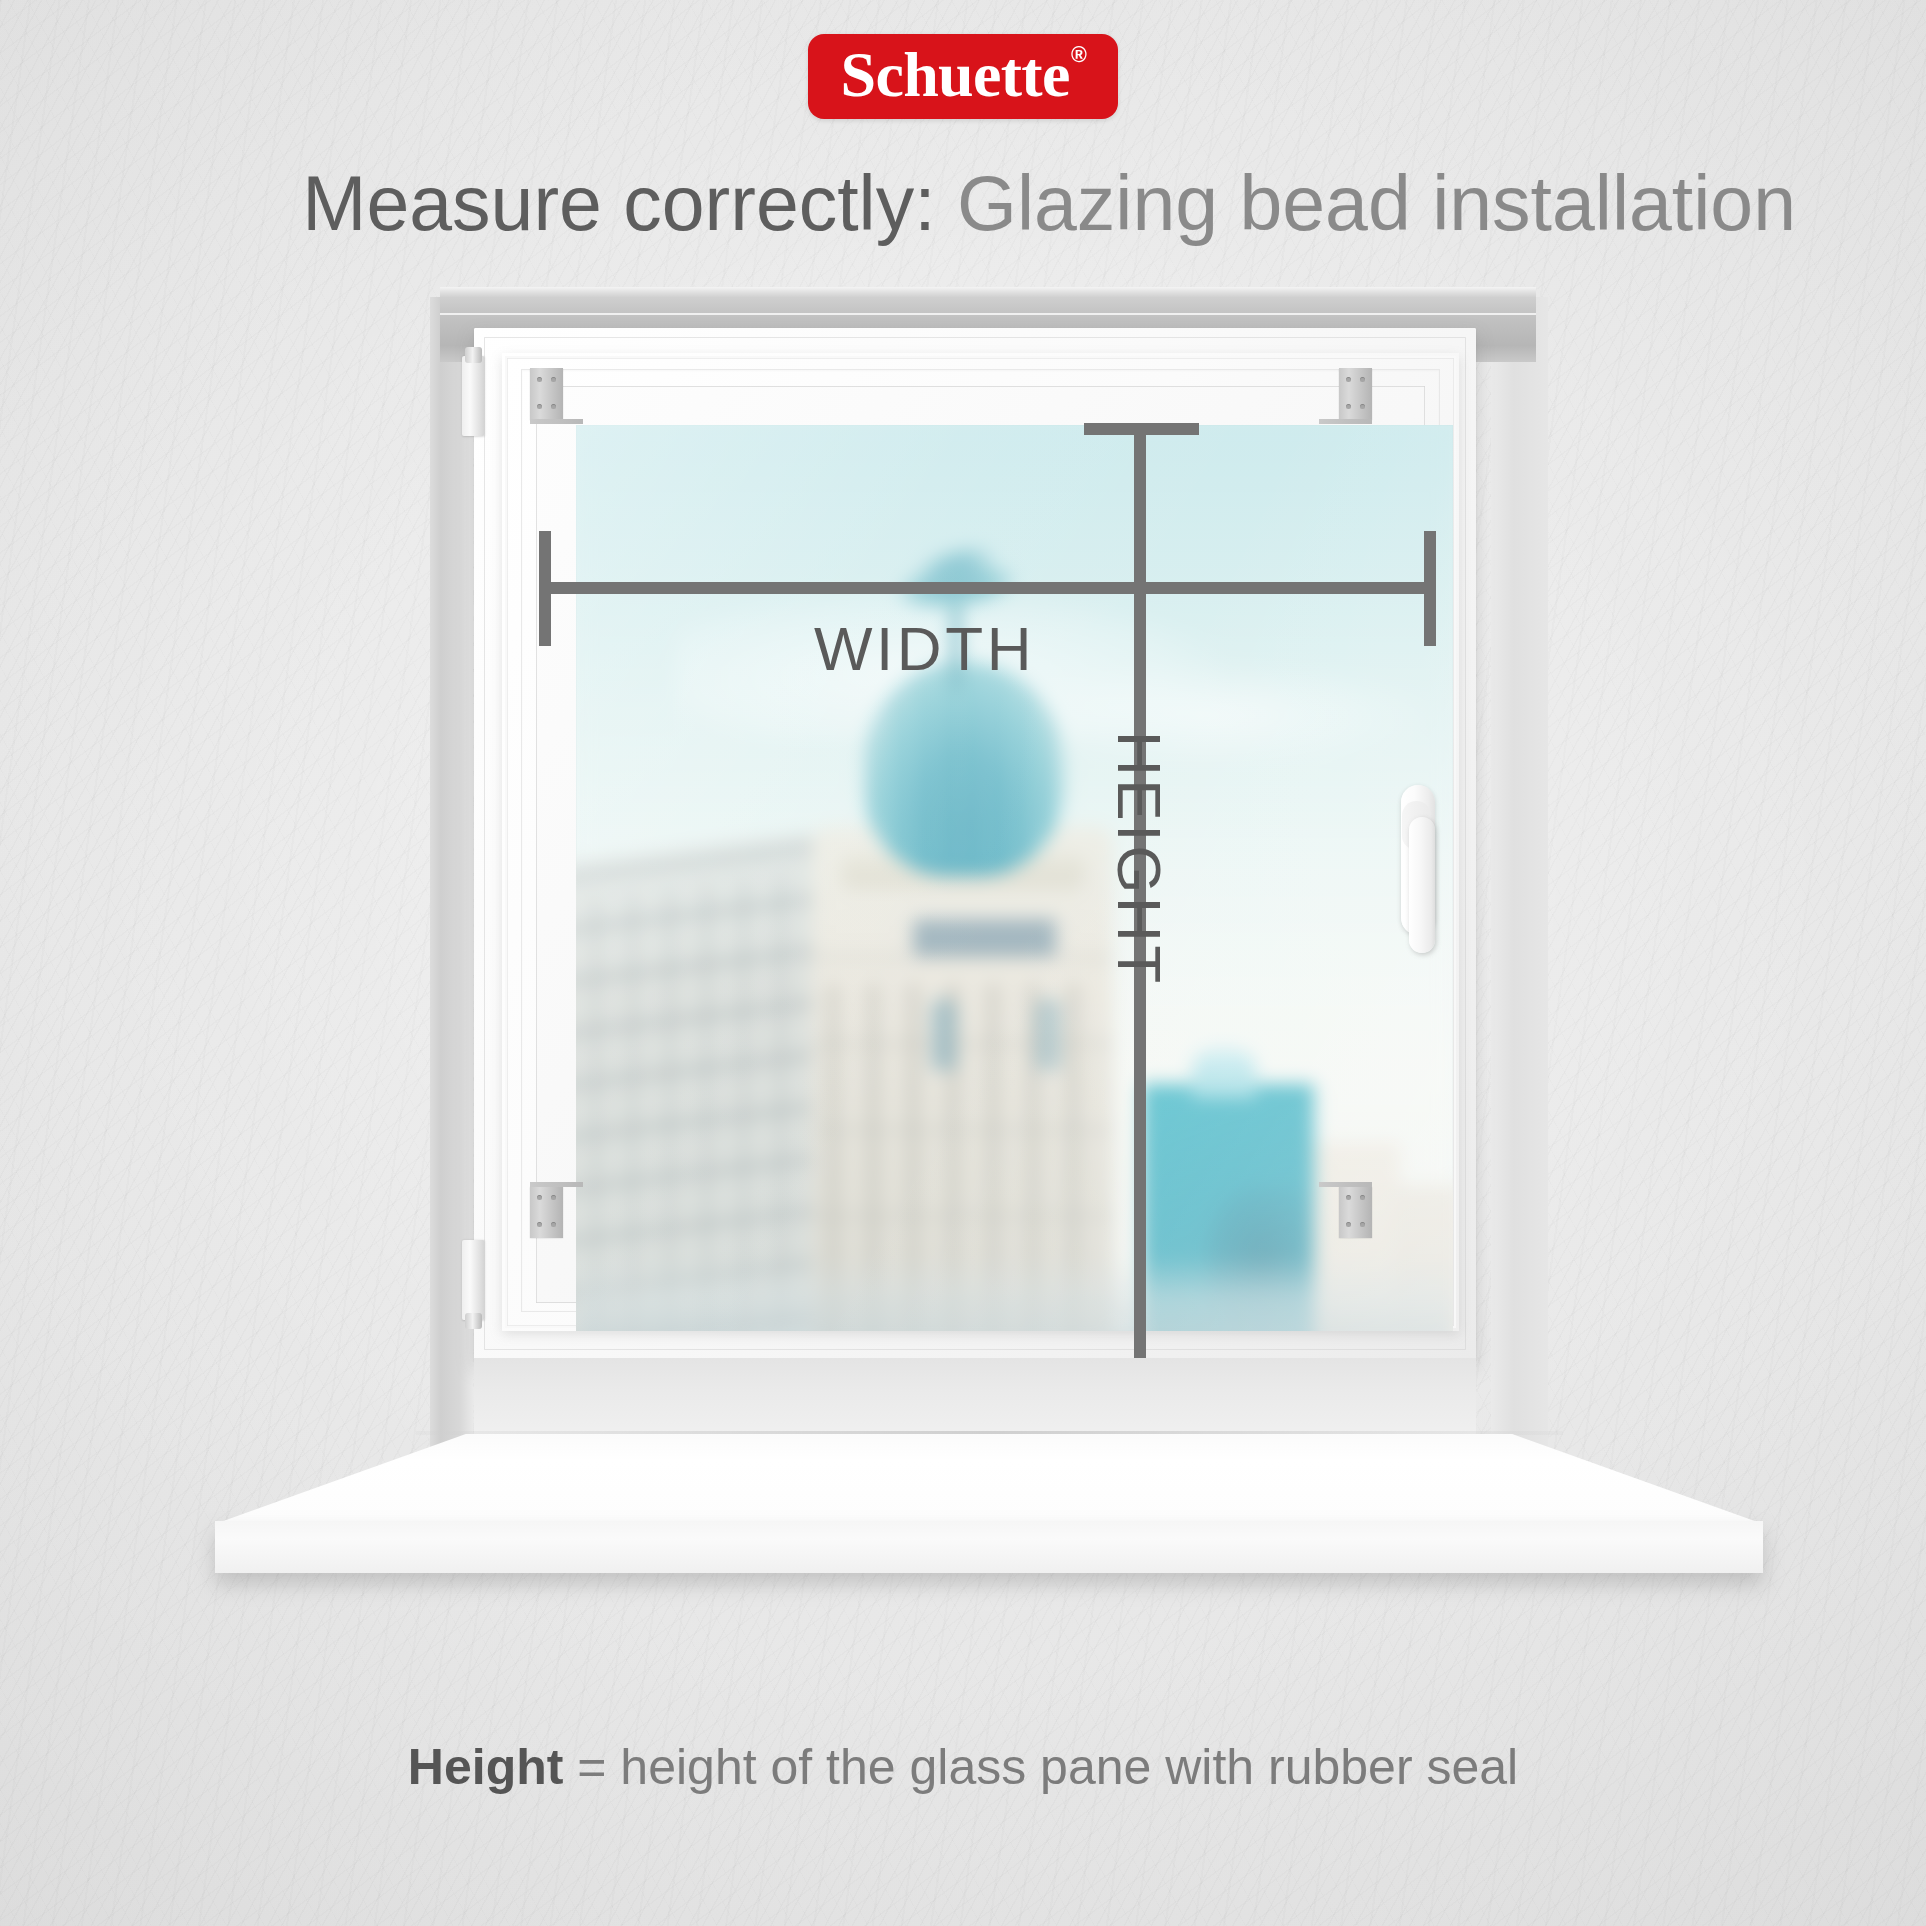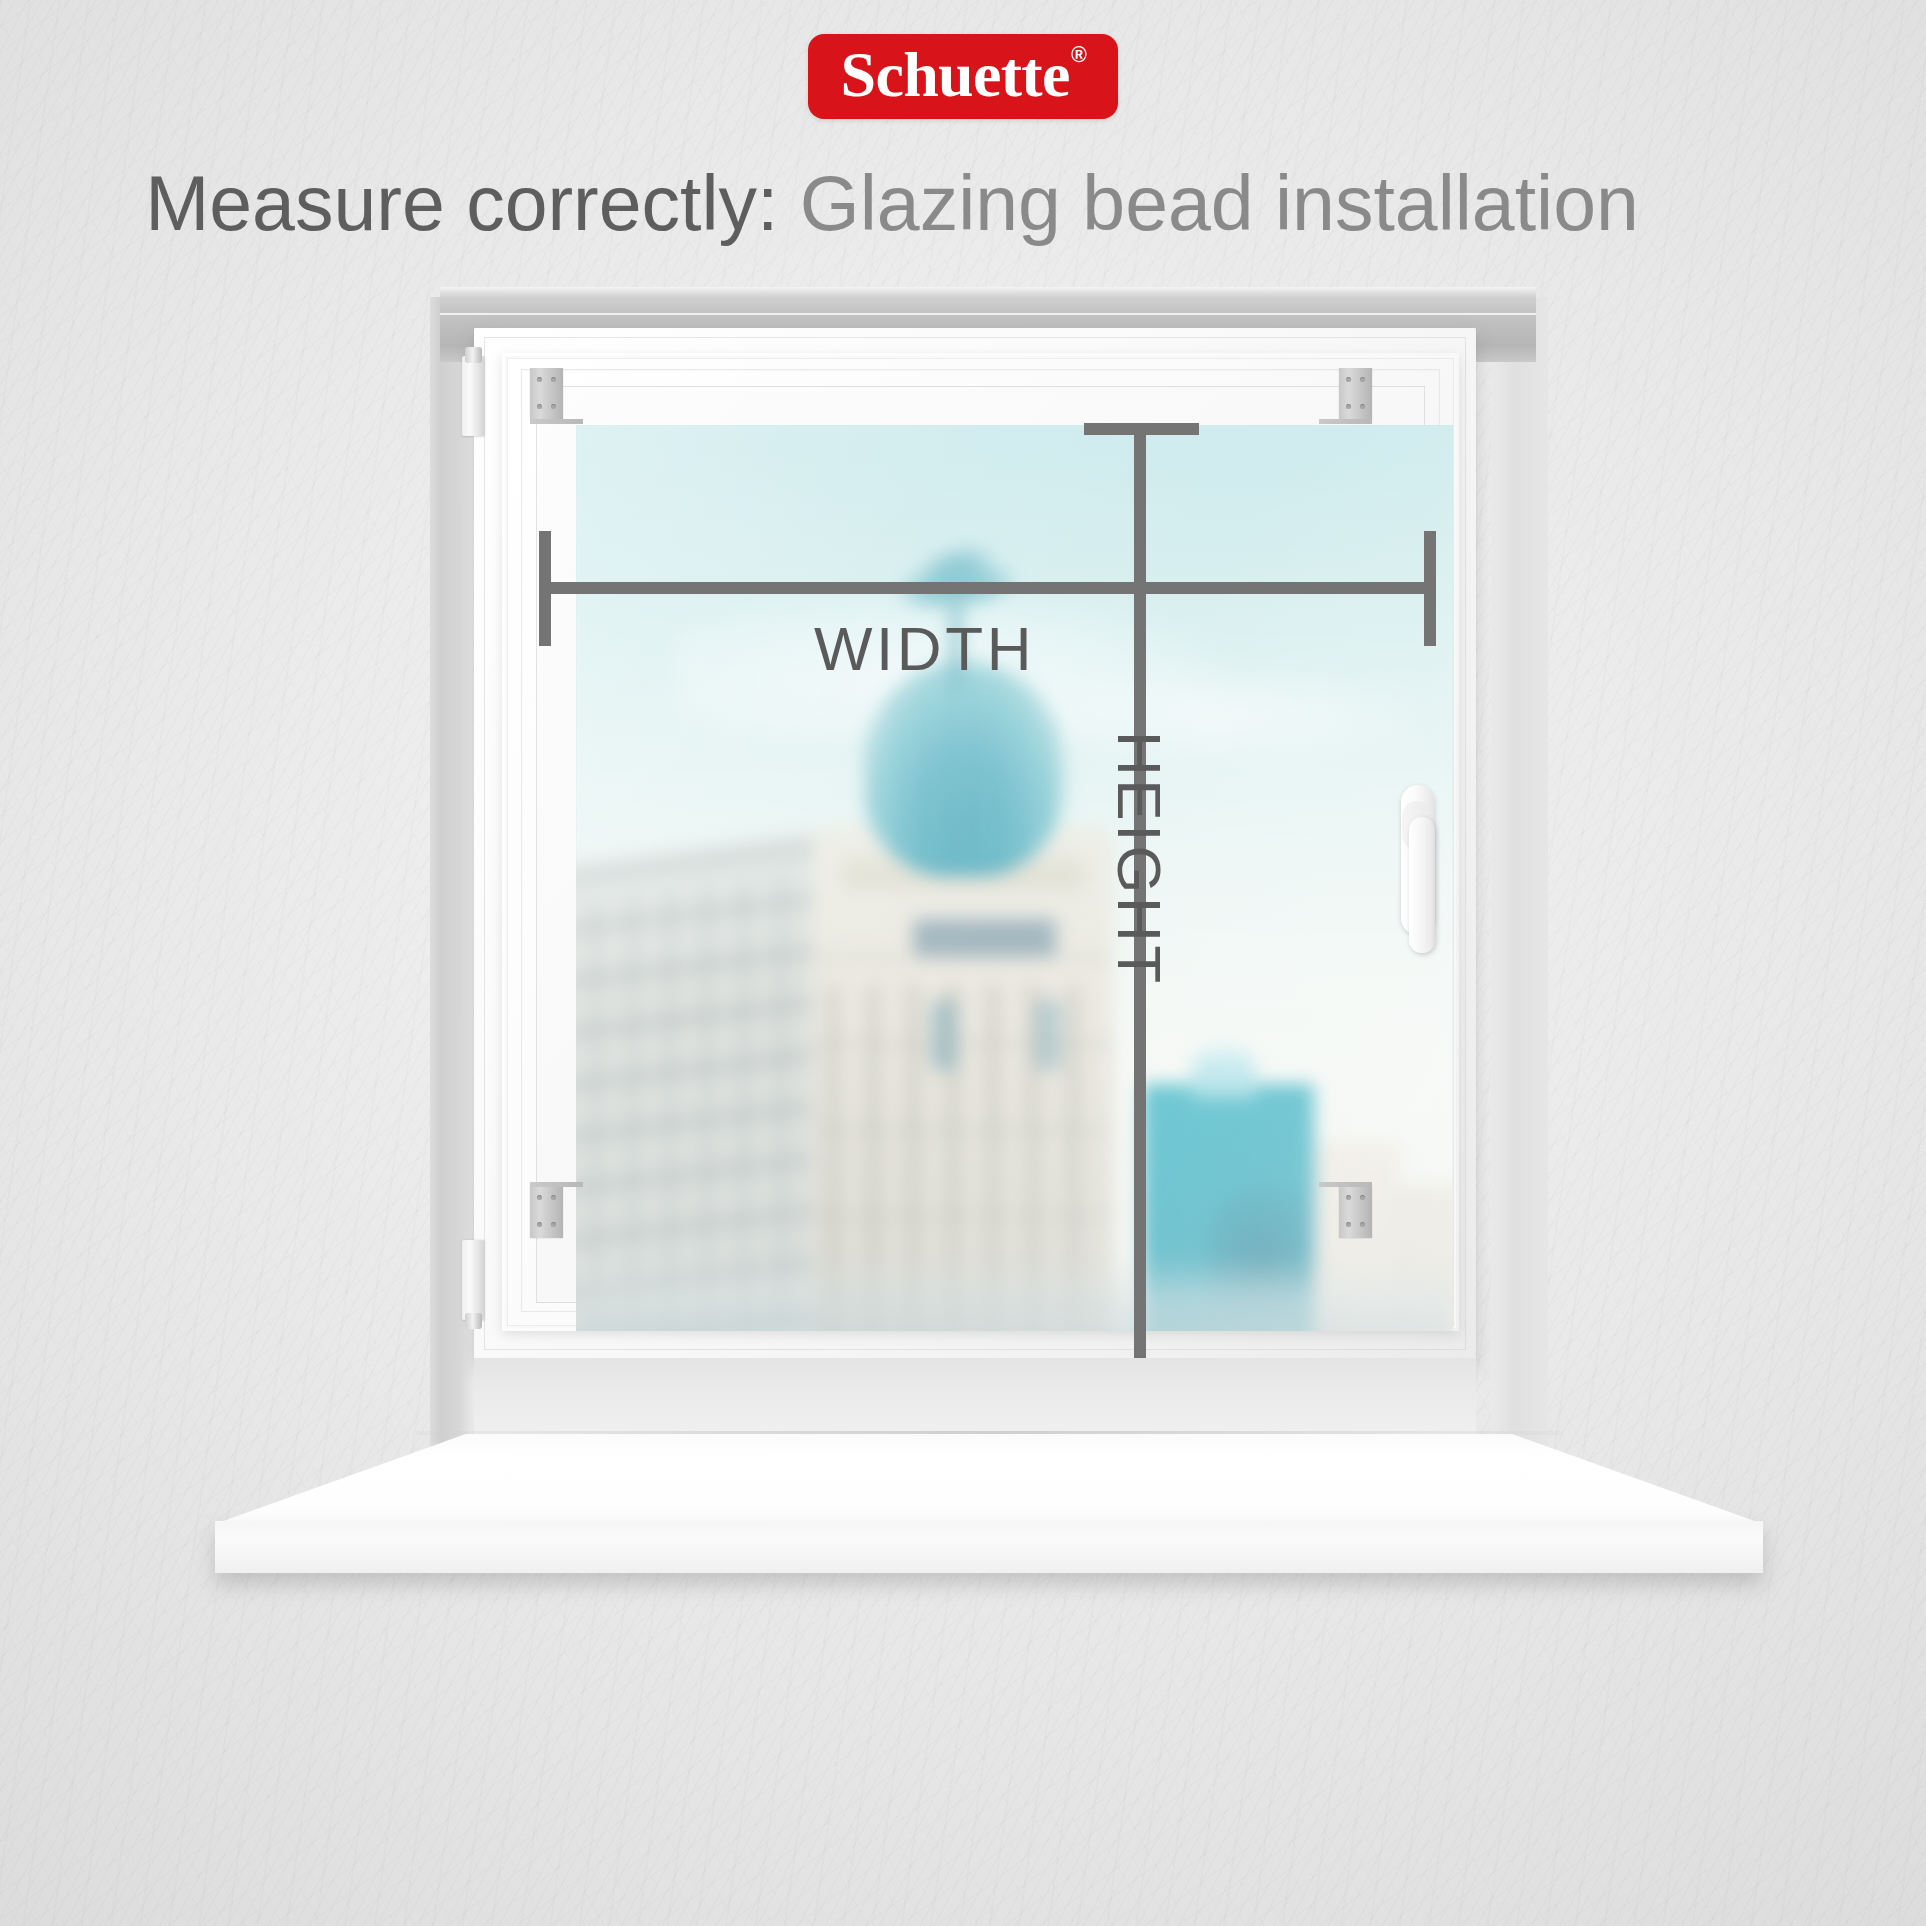--- a/index.html
+++ b/index.html
@@ -72,25 +72,26 @@
     top: -21.5px;
     left: 1.4px;
   }
 
   
   #title {
     position: absolute;
     left: 0;
     top: 163px;
     width: 1784px;
-    text-align: center;
+    text-align: right;
     white-space: nowrap;
     font-size: 77px;
     line-height: 1.05;
     color: #6d6d6d;
+    padding-left: 12px;
   }
   #title .strong {
     color: #5e5e5e;
     font-weight: 500;
   }
   #title .light {
     color: #8a8a8a;
     font-weight: 300;
   }
 
@@ -621,16 +622,19 @@
     </div>
 
     <div id="sill-wall-gap"></div>
     <div id="sill-lip"></div>
     <div id="sill-top"></div>
     <div id="sill-front"></div>
 
   </div>
 
   <div id="legend">
+    <div class="legend-line">
+      <span class="key">Height</span><span> = height of the glass pane with rubber seal</span>
+    </div>
   </div>
 
 </div>
 
 
 </body></html>

